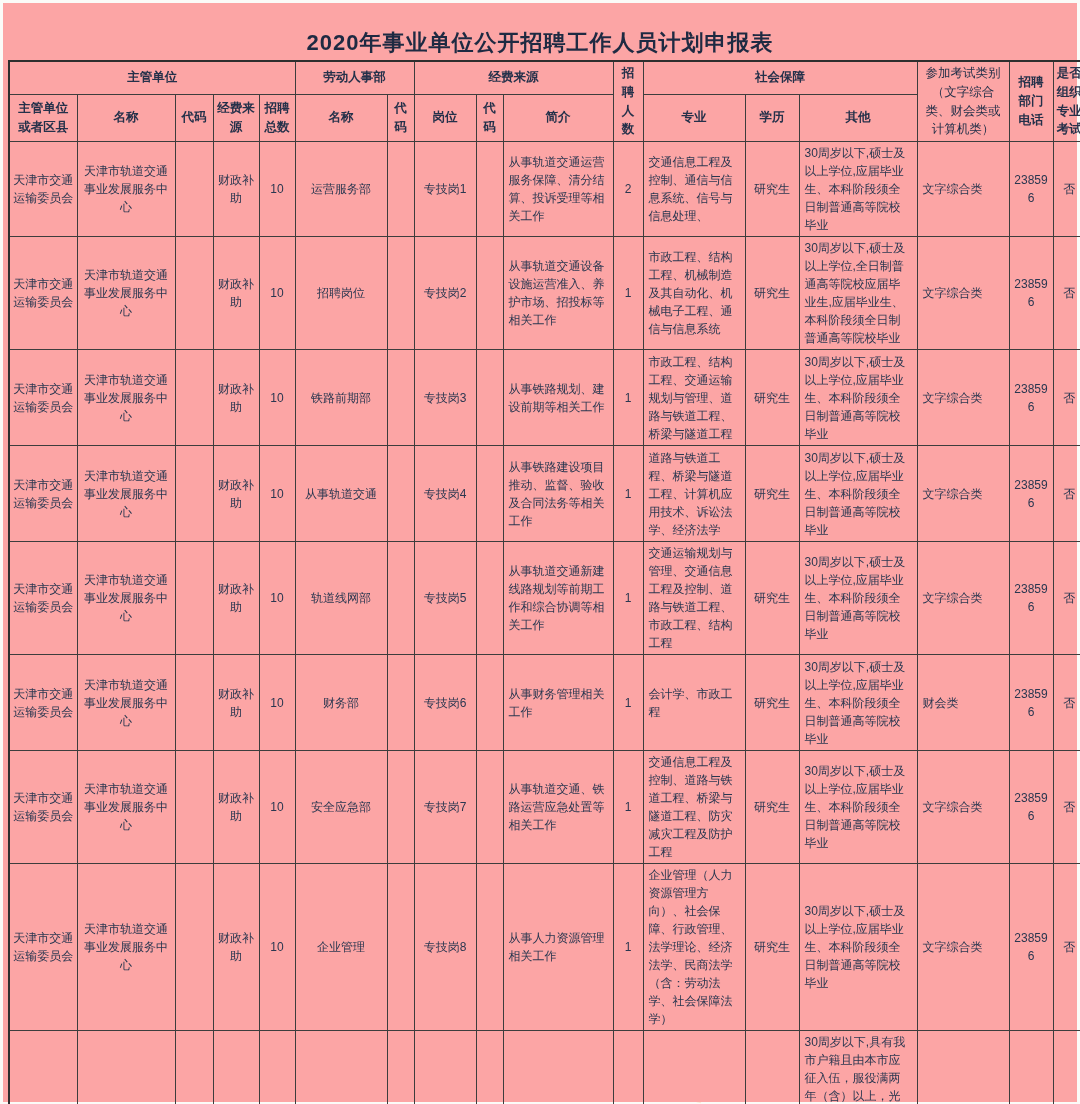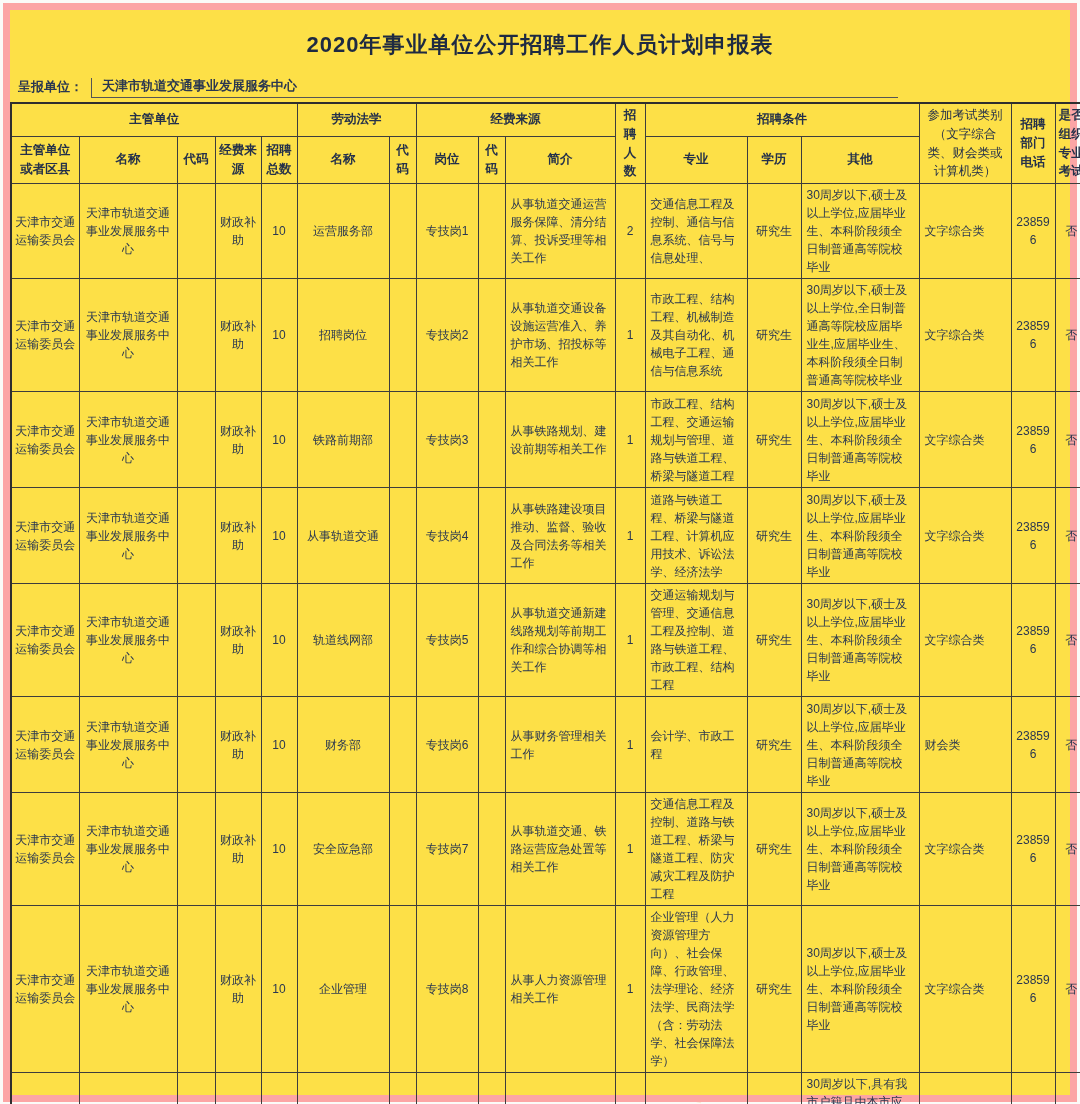--- a/index.html
+++ b/index.html
@@ -6,22 +6,22 @@
   body{
     width:1080px;height:1104px;
     background:#fbfbf8;
     font-family:"Liberation Sans","DejaVu Sans",sans-serif;
     color:#2a3750;
     position:relative;
     overflow:hidden;
   }
   .sheet{
     position:absolute;left:3px;top:3px;right:3px;bottom:2px;
-    border:7px solid #fca5a5;
-    background:#fde047;
+    border:5px solid #fca5a5;
+    background:#fca5a5;
     z-index:1;
   }
   
   .wm{position:absolute;border:3px solid rgba(243,178,96,0.20);background:rgba(250,210,150,0.06);z-index:0;pointer-events:none;}
   .title{
     margin:20px auto 0 auto;
     text-align:center;
     font-size:22px;
     font-weight:bold;
     color:#1e2a42;
@@ -85,24 +85,20 @@
 <div class="wm" style="left:680px;top:120px;width:130px;height:100px;transform:rotate(-10deg);"></div>
 <div class="wm" style="left:860px;top:300px;width:110px;height:120px;transform:rotate(16deg);"></div>
 <div class="wm" style="left:420px;top:700px;width:140px;height:130px;transform:rotate(-12deg);"></div>
 <div class="wm" style="left:160px;top:860px;width:130px;height:120px;transform:rotate(10deg);"></div>
 <div class="wm" style="left:760px;top:820px;width:120px;height:110px;transform:rotate(-18deg);"></div>
 <div class="wm" style="left:560px;top:980px;width:150px;height:100px;transform:rotate(14deg);"></div>
 
 <div class="sheet">
   <div class="title">2020年事业单位公开招聘工作人员计划申报表</div>
 
-  <div class="report-row">
-    <span class="report-label">呈报单位：</span>
-    <span class="report-value">天津市轨道交通事业发展服务中心</span>
-  </div>
 
   <table>
     <colgroup>
       <col style="width:68px">
         <col style="width:98px">
         <col style="width:38px">
         <col style="width:46px">
         <col style="width:36px">
       <col style="width:92px">
         <col style="width:27px">
@@ -113,24 +109,24 @@
       <col style="width:102px">
         <col style="width:54px">
         <col style="width:118px">
       <col style="width:92px">
         <col style="width:44px">
         <col style="width:33px">
     </colgroup>
     <tbody>
         <tr class="hr1">
       <th colspan="5">主管单位</th>
-      <th colspan="2">劳动法学</th>
+      <th colspan="2">劳动人事部</th>
       <th colspan="3">经费来源</th>
       <th rowspan="2">招聘人数</th>
-      <th colspan="3">招聘条件</th>
+      <th colspan="3">社会保障</th>
       <th rowspan="2">
         <span class="sub">参加考试类别</span>
         <span class="sub">（文字综合类、财会类或计算机类）</span>
       </th>
       <th rowspan="2">招聘部门电话</th>
       <th rowspan="2">是否组织专业考试</th>
     </tr>
     <tr class="hr2">
       <th>主管单位或者区县</th>
       <th>名称</th>

